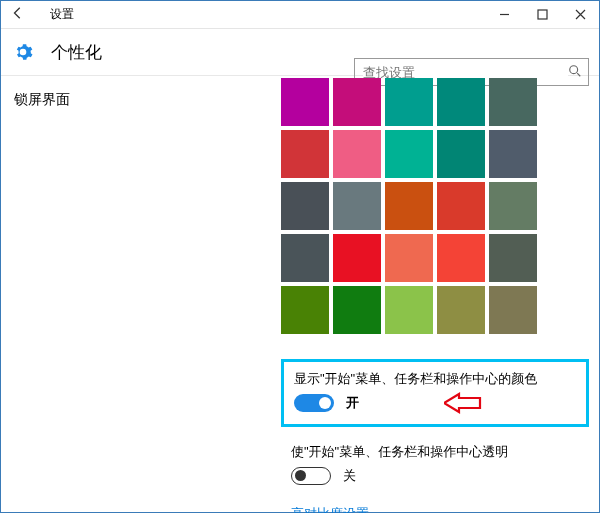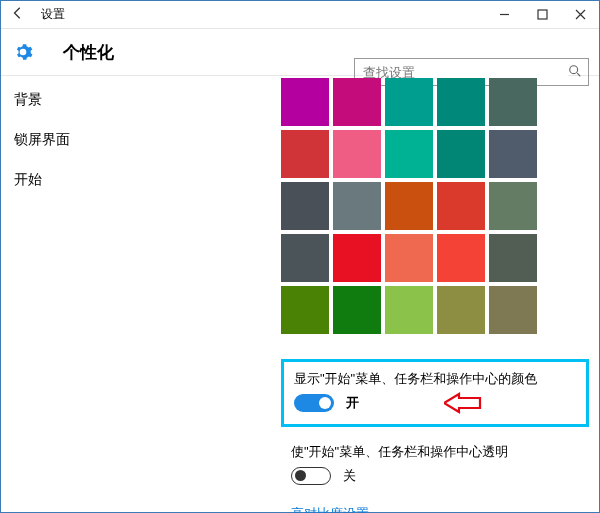--- a/index.html
+++ b/index.html
@@ -1,27 +1,27 @@
 <!DOCTYPE html>
 <html><head>
 <meta charset="utf-8">
 <style>
   * { box-sizing: border-box; }
   html, body { margin: 0; padding: 0; }
   body { font-family: "Microsoft YaHei", "Segoe UI", sans-serif; font-size: 13px; color: #000; background: #fff; width: 600px; height: 513px; overflow: hidden; }
   .window { width: 600px; height: 513px; border: 1px solid #3a7bb8; display: flex; flex-direction: column; }
   .titlebar { height: 28px; display: flex; align-items: center; padding-left: 6px; border-bottom: 1px solid #e5e5e5; }
   .titlebar .back { width: 22px; text-align: center; color: #333; font-size: 16px; cursor: pointer; }
-  .titlebar .title { margin-left: 12px; font-size: 12px; }
+  .titlebar .title { margin-left: 21px; font-size: 12px; }
   .titlebar .spacer { flex: 1; }
   .winbtn { width: 38px; height: 100%; display: flex; align-items: center; justify-content: center; cursor: pointer; }
   .winbtn svg { stroke: #333; stroke-width: 1.2; fill: none; }
   .headerbar { height: 47px; display: flex; align-items: center; padding-left: 12px; border-bottom: 1px solid #e8e8e8; }
   .gear { width: 20px; height: 20px; color: #1e88e5; margin-right: 14px; }
-  .headerbar h1 { font-size: 17px; font-weight: 700; margin: 16px; }
+  .headerbar h1 { font-size: 17px; font-weight: 400; margin: 4px; }
   .searchbox { margin-left: auto; margin-right: 10px; width: 235px; height: 28px; border: 1px solid #999; display: flex; align-items: center; padding: 0 6px 0 8px; margin-top: 40px; }
   .searchbox input { border: none; outline: none; flex: 1; font-size: 13px; font-family: inherit; color: #000; padding: 0; }
   .searchbox input::placeholder { color: #777; }
   .searchicon { color: #666; }
   .content { display: flex; flex: 1; min-height: 0; }
   .sidebar { width: 265px; padding-top: 4px; }
   .side-item { height: 40px; display: flex; align-items: center; padding-left: 13px; font-size: 14px; cursor: pointer; }
   .side-item.active { background: #a6d0f5; }
   .main { flex: 1; padding: 0 0 0 15px; }
   .colorgrid { display: grid; grid-template-columns: repeat(5, 48px); grid-auto-rows: 48px; gap: 4px; margin-top: 2px; }
@@ -84,27 +84,21 @@
             <circle cx="6.5" cy="6.5" r="4.5" fill="none" stroke="#666" stroke-width="1.3"></circle>
             <path d="M10.5 10.5 L14 14" stroke="#666" stroke-width="1.3"></path>
           </svg>
       </span>
     </div>
   </div>
 
   <div class="content">
     <div class="sidebar">
       <div class="side-item">
-          <span>背景</span>
-        </div>
-      <div class="side-item">
           <span>锁屏界面</span>
-        </div>
-      <div class="side-item">
-          <span>开始</span>
         </div>
     </div>
 
     <div class="main">
       <div class="colorgrid" id="colorgrid">
           <div class="swatch" style="background: rgb(180, 0, 158);"></div>
           <div class="swatch" style="background: rgb(196, 13, 122);"></div>
           <div class="swatch" style="background: rgb(0, 158, 143);"></div>
           <div class="swatch" style="background: rgb(0, 137, 123);"></div>
           <div class="swatch" style="background: rgb(72, 104, 96);"></div>

